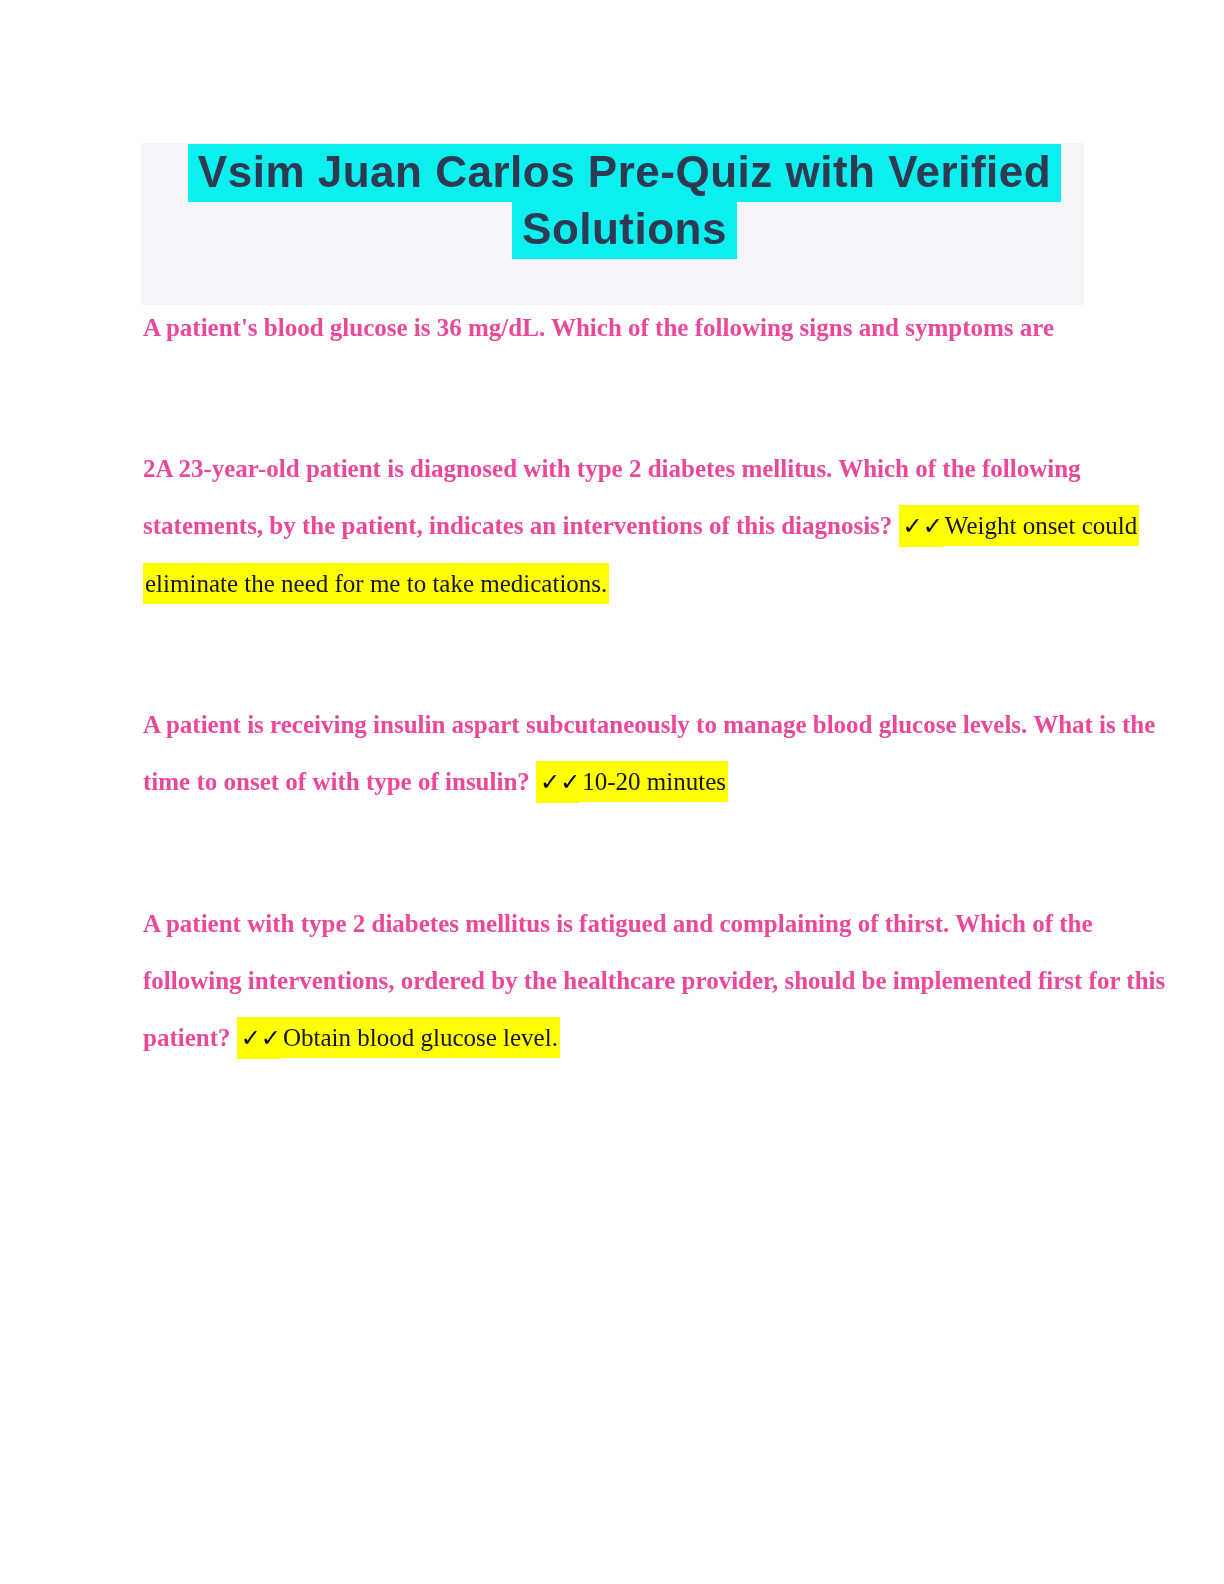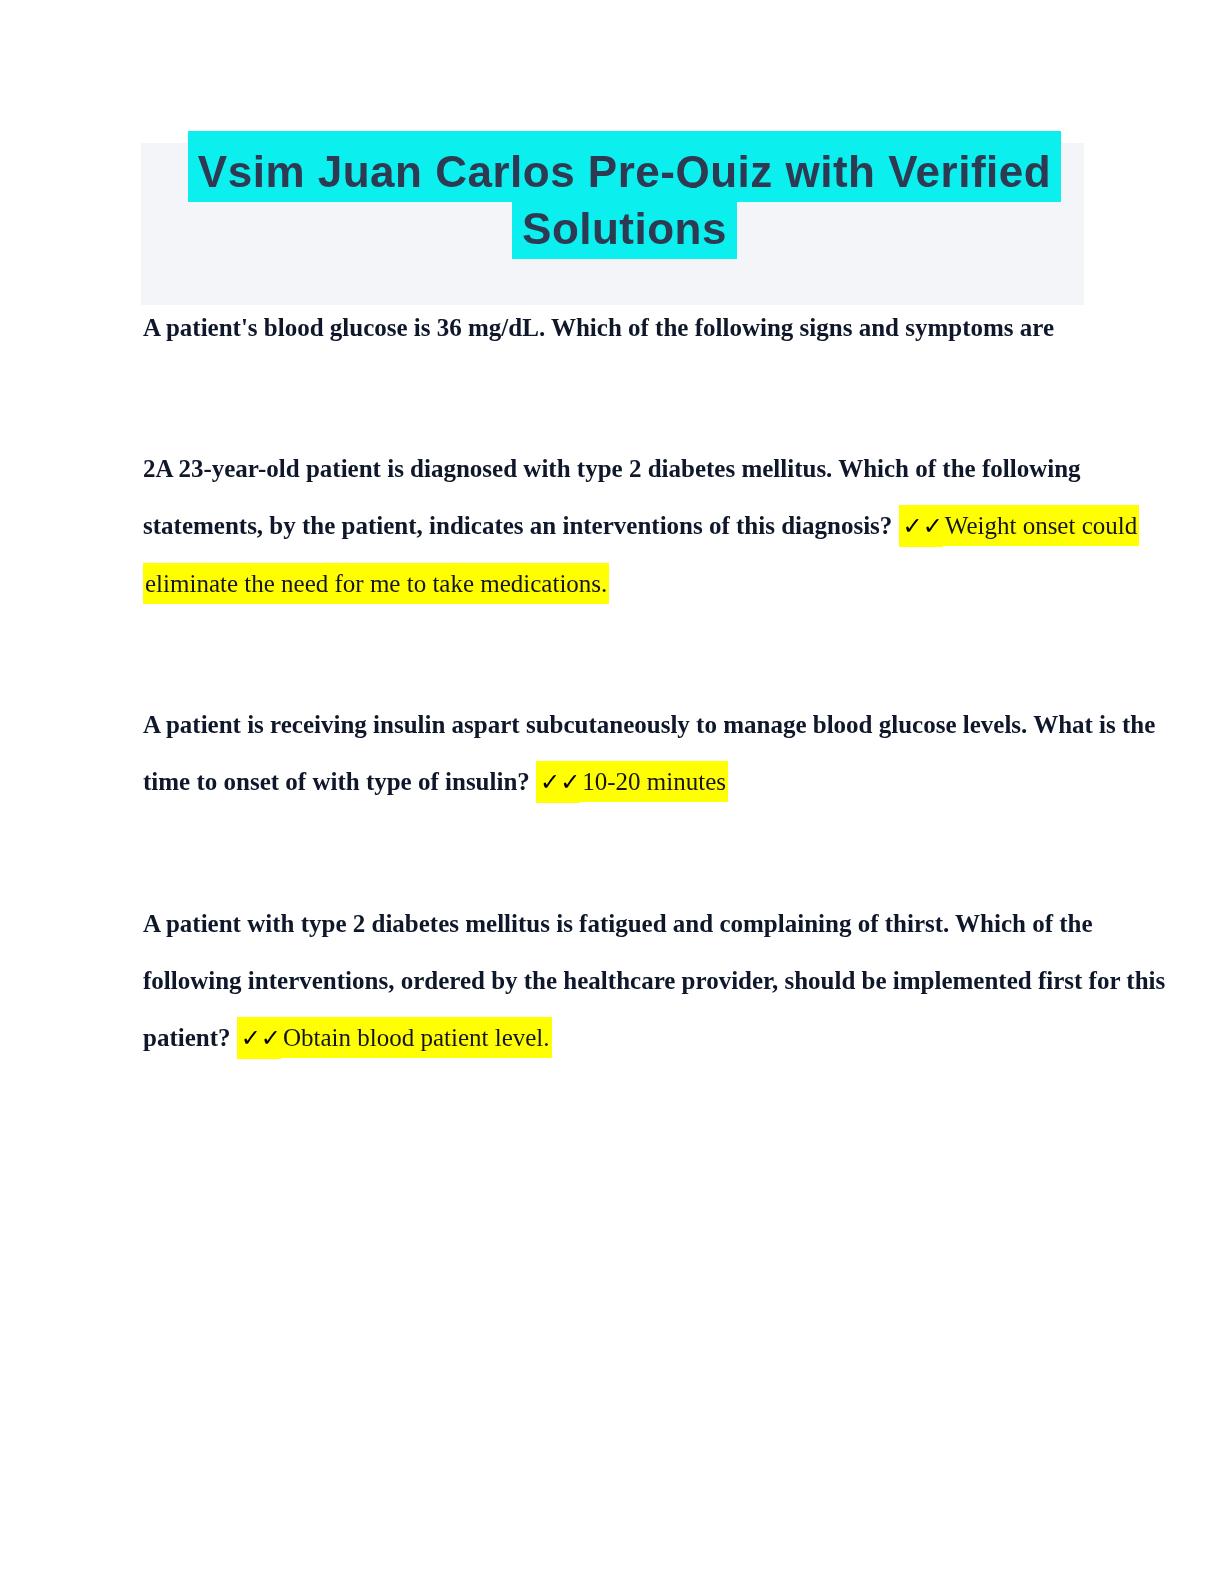--- a/index.html
+++ b/index.html
@@ -37,40 +37,40 @@
     font-family: "Liberation Sans", sans-serif;
     font-weight: bold;
     font-size: 44px;
     line-height: 57px;
     text-align: center;
     color: var(--title-color);
     letter-spacing: 0.5px;
   }
   .hl-cyan {
     background: var(--cyan);
-    padding: 16px 10px 6px 10px;
+    padding: 3px 10px 6px 10px;
     margin-left: 24px;
   }
   .questions {
     margin: -6px 130px 0 143px;
   }
   .q {
     margin: 0 0 84px 0;
     font-size: 25px;
     line-height: 57px;
     color: #000000;
   }
   .q:last-child { margin-bottom: 0; }
   .line {
     display: block;
     white-space: pre;
   }
   .seg-question {
     font-weight: bold;
-    color: #0f172a;
+    color: #ec4899;
   }
   .seg-answer {
     font-weight: normal;
     background: var(--yellow);
     color: var(--answer-color);
     padding: 7px 2px;
   }
   .seg-check {
     font-weight: bold;
     font-family: "DejaVu Sans", "Liberation Sans", sans-serif;
@@ -96,16 +96,16 @@
         <span class="line"><span class="seg-question">statements, by the patient, indicates an interventions of this diagnosis? </span><span class="seg-check">✓✓</span><span class="seg-answer">Weight onset could</span></span>
         <span class="line"><span class="seg-answer">eliminate the need for me to take medications.</span></span>
       </p>
       <p class="q">
         <span class="line"><span class="seg-question">A patient is receiving insulin aspart subcutaneously to manage blood glucose levels. What is the</span></span>
         <span class="line"><span class="seg-question">time to onset of with type of insulin? </span><span class="seg-check">✓✓</span><span class="seg-answer">10-20 minutes</span></span>
       </p>
       <p class="q">
         <span class="line"><span class="seg-question">A patient with type 2 diabetes mellitus is fatigued and complaining of thirst. Which of the</span></span>
         <span class="line"><span class="seg-question">following interventions, ordered by the healthcare provider, should be implemented first for this</span></span>
-        <span class="line"><span class="seg-question">patient? </span><span class="seg-check">✓✓</span><span class="seg-answer">Obtain blood patient level.</span></span>
+        <span class="line"><span class="seg-question">patient? </span><span class="seg-check">✓✓</span><span class="seg-answer">Obtain blood glucose level.</span></span>
       </p>
     </main>
 </div>
 
 </body></html>

